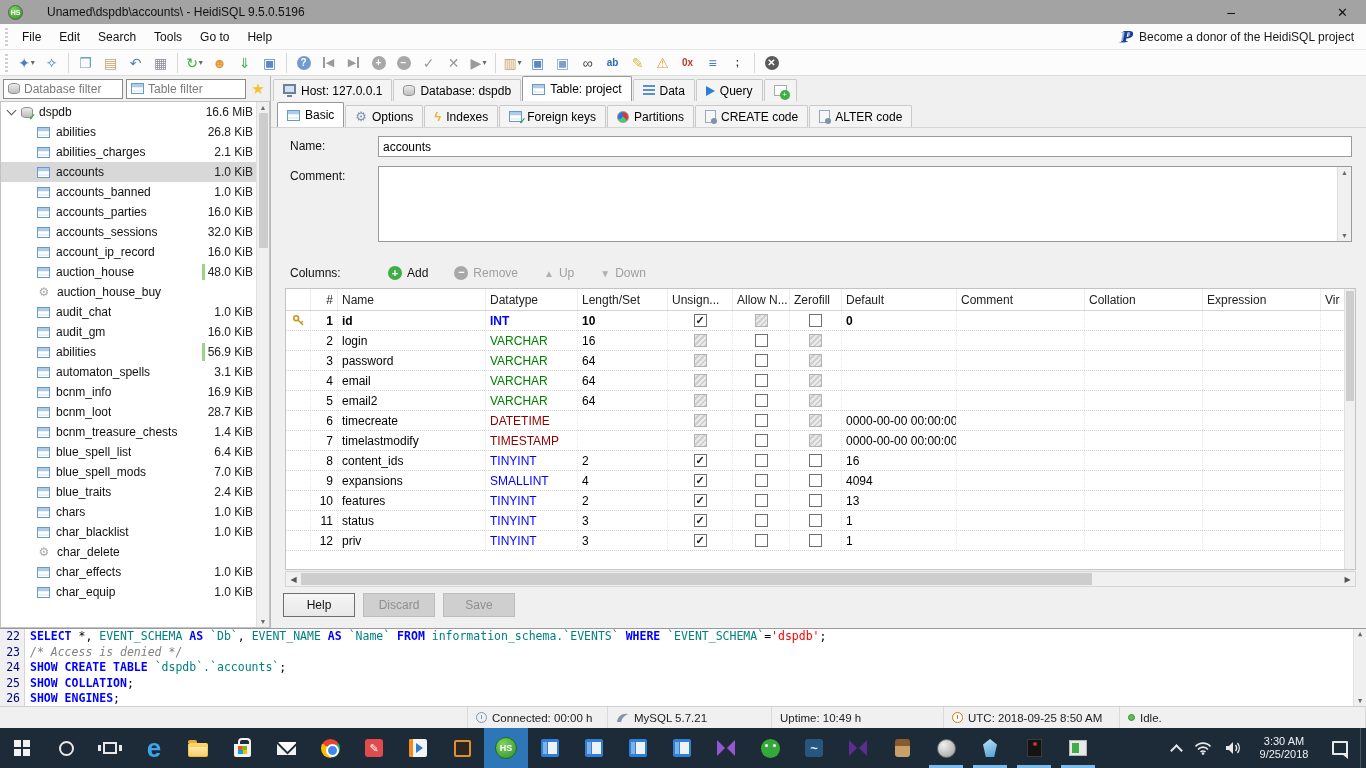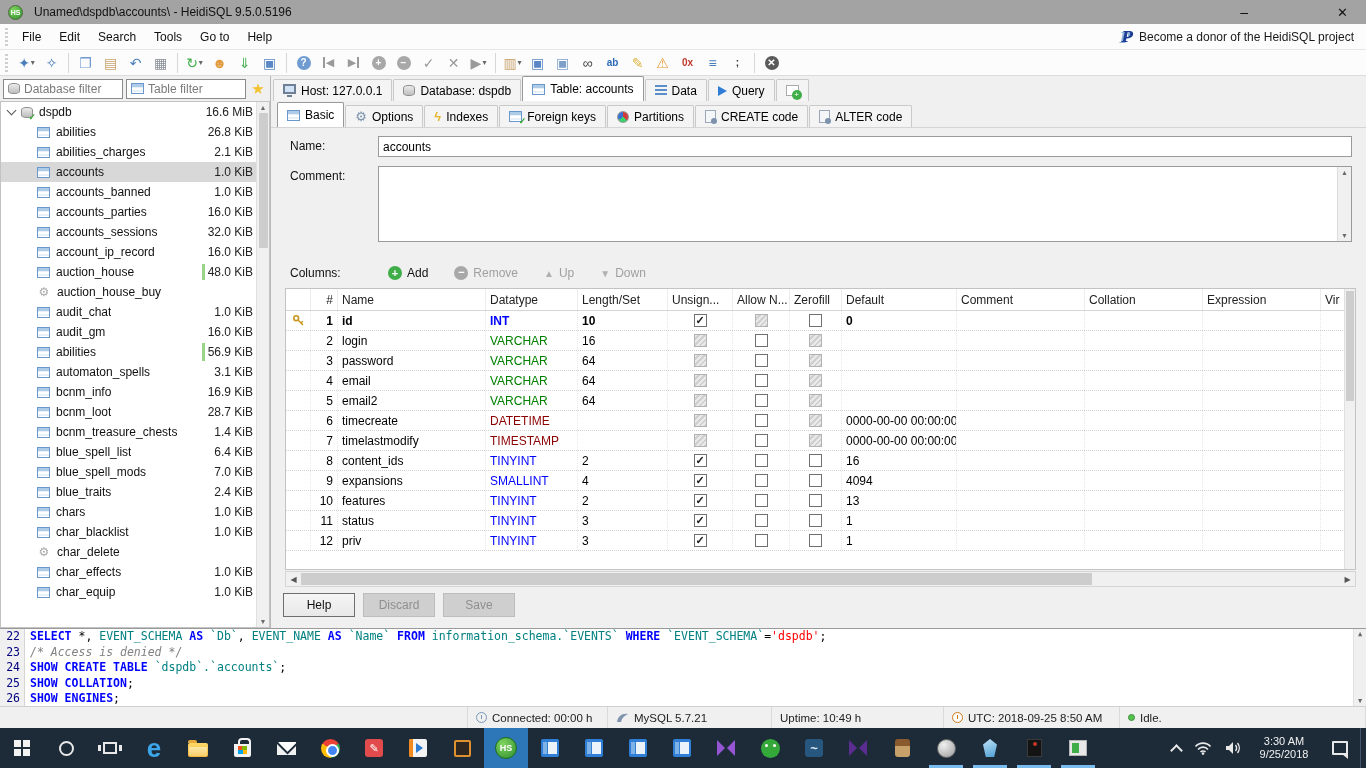--- a/index.html
+++ b/index.html
@@ -1,19 +1,19 @@
 <!DOCTYPE html>
 <html><head>
 <meta charset="utf-8">
 <style>
 *{margin:0;padding:0;box-sizing:border-box}
 html,body{width:1366px;height:768px;overflow:hidden;font-family:"Liberation Sans",sans-serif}
 #app{width:1366px;height:768px;position:relative;background:#f0f0f0;font-size:12px}
 
-.titlebar{height:24px;background:#a3a3a3;display:flex;align-items:center;padding:0 8px;gap:11px}
+.titlebar{height:24px;background:#a3a3a3;display:flex;align-items:center;padding:0 8px;gap:24px}
 .app-ico{width:15px;height:15px;border-radius:50%;background:radial-gradient(circle at 35% 30%,#7fd45e,#2e8f2e);color:#fff;font-size:7px;font-weight:bold;display:flex;align-items:center;justify-content:center;border:1px solid #4c6b3c;flex:0 0 auto}
 .title{flex:1;color:#111}
 .win-min{margin-right:78px;font-size:14px;color:#111}
 .win-close{margin-right:10px;font-size:13px;color:#111}
 
 .menubar{height:26px;background:#fcfcfc;border-bottom:1px solid #e6e6e6;display:flex;align-items:center}
 .grip{width:3px;height:18px;margin:0 5px;background:repeating-linear-gradient(to bottom,#cfcfcf 0 2px,transparent 2px 4px)}
 .menu-item{padding:0 9px;color:#111}
 .donor{margin-left:auto;display:flex;align-items:center;gap:6px;padding-right:12px;color:#1a1a1a}
 .pp{color:#1c3f94;font-weight:bold;font-style:italic;font-family:"DejaVu Serif",serif;font-size:15px;text-shadow:-2px 1px 0 #8fb0d9}
@@ -539,21 +539,21 @@
           <div class="tab">
             <span class="ico-monitor"></span>
             <span>Host: 127.0.0.1</span>
           </div>
           <div class="tab">
             <span class="ico-db"></span>
             <span>Database: dspdb</span>
           </div>
           <div class="tab active">
             <span class="ico-table"></span>
-            <span>Table: accounts</span>
+            <span>Table: project</span>
           </div>
           <div class="tab">
             <span class="ico-data"></span>
             <span>Data</span>
           </div>
           <div class="tab">
             <span class="ico-play"></span>
             <span>Query</span>
           </div>
           <div class="tab">

